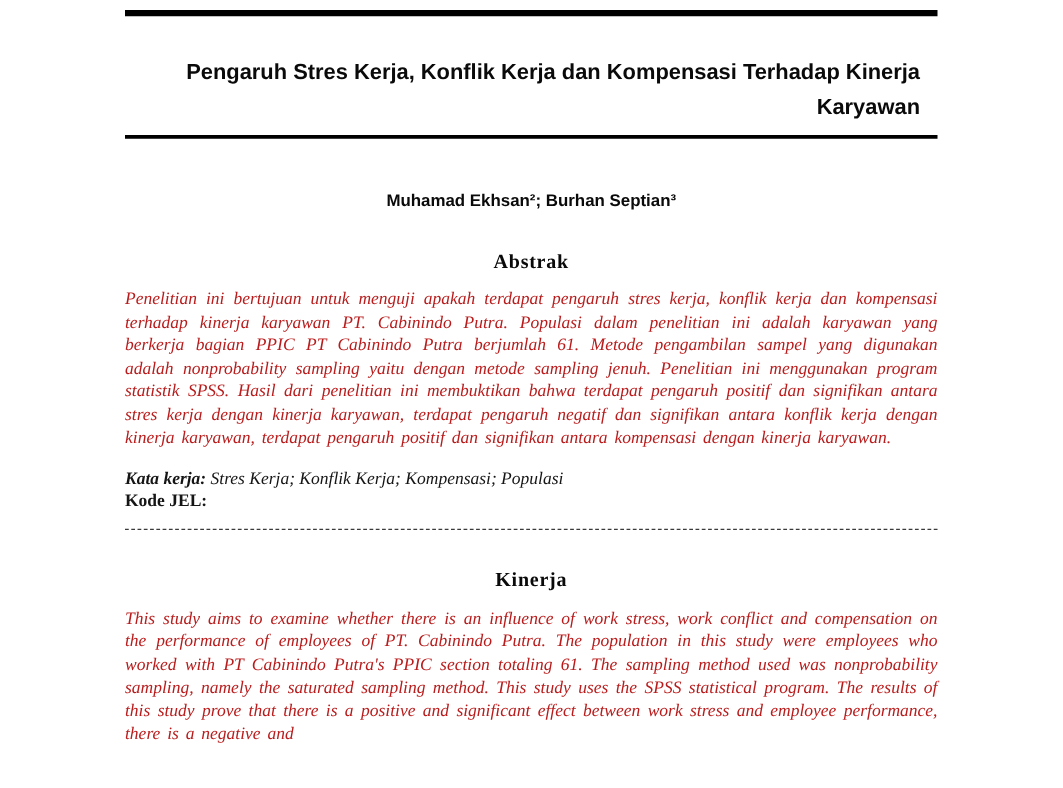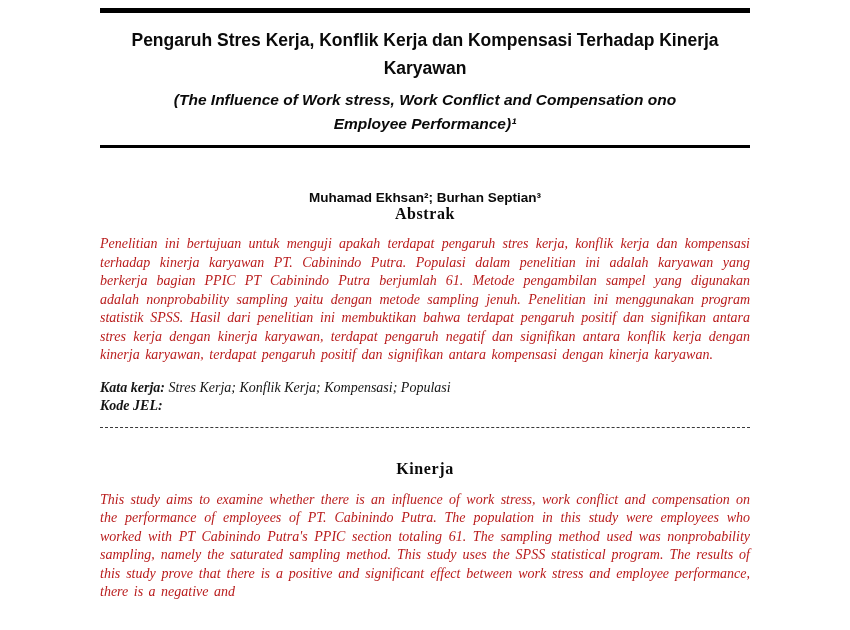--- a/index.html
+++ b/index.html
@@ -29,22 +29,22 @@
   .rule-thin {
     height: 3px;
     background: #000000;
     margin-top: 9px;
   }
   .title {
     font-family: "Liberation Sans", sans-serif;
     font-weight: bold;
     font-size: 17.5px;
     line-height: 28px;
-    text-align: center;
-    margin: 13px 14px 0 14px;
+    text-align: right;
+    margin: 30px 14px 0 14px;
     color: #0a0a0a;
   }
   .subtitle {
     font-family: "Liberation Sans", sans-serif;
     font-weight: bold;
     font-style: italic;
     font-size: 15.5px;
     line-height: 24px;
     text-align: center;
     margin: 6px 36px 0 36px;
@@ -57,20 +57,21 @@
     text-align: center;
     margin-top: 42px;
     color: #0a0a0a;
   }
   .section-heading {
     font-family: "Liberation Serif", serif;
     font-weight: bold;
     font-size: 16px;
     letter-spacing: 0.6px;
     text-align: center;
+    margin-top: 33px;
     color: #0a0a0a;
   }
   .abstract {
     font-style: italic;
     font-size: 14px;
     line-height: 18.5px;
     text-align: justify;
     word-spacing: 2px;
     margin-top: 12px;
     color: #b91c1c;
@@ -79,21 +80,20 @@
     font-size: 14px;
     font-style: italic;
     margin-top: 15px;
     color: #151515;
   }
   .kw-label {
     font-weight: bold;
   }
   .jel-line {
     font-size: 14px;
-    font-style: italic;
     font-weight: bold;
     margin-top: 2px;
     color: #151515;
   }
   .dashed-divider {
     border-bottom: 1.5px dashed #3a3a3a;
     margin-top: 13px;
     height: 0;
     width: 100%;
   }
@@ -103,21 +103,20 @@
 </head>
 <body>
 
 <div class="page">
   <div class="content">
 
     <div class="rule-thick"></div>
 
     <h1 class="title">Pengaruh Stres Kerja, Konflik Kerja dan Kompensasi Terhadap Kinerja Karyawan</h1>
 
-    <h2 class="subtitle">(The Influence of Work stress, Work Conflict and Compensation ono Employee Performance)¹</h2>
 
     <div class="rule-thin"></div>
 
     <div class="authors">Muhamad Ekhsan²; Burhan Septian³</div>
 
     <div class="section-heading">Abstrak</div>
 
     <p class="abstract">Penelitian ini bertujuan untuk menguji apakah terdapat pengaruh stres kerja, konflik kerja dan kompensasi terhadap kinerja karyawan PT. Cabinindo Putra. Populasi dalam penelitian ini adalah karyawan yang berkerja bagian PPIC PT Cabinindo Putra berjumlah 61. Metode pengambilan sampel yang digunakan adalah nonprobability sampling yaitu dengan metode sampling jenuh. Penelitian ini menggunakan program statistik SPSS. Hasil dari penelitian ini membuktikan bahwa terdapat pengaruh positif dan signifikan antara stres kerja dengan kinerja karyawan, terdapat pengaruh negatif dan signifikan antara konflik kerja dengan kinerja karyawan, terdapat pengaruh positif dan signifikan antara kompensasi dengan kinerja karyawan.</p>
 
     <p class="kw-line"><span class="kw-label">Kata kerja:</span> <span>Stres Kerja; Konflik Kerja; Kompensasi; Populasi</span></p>

